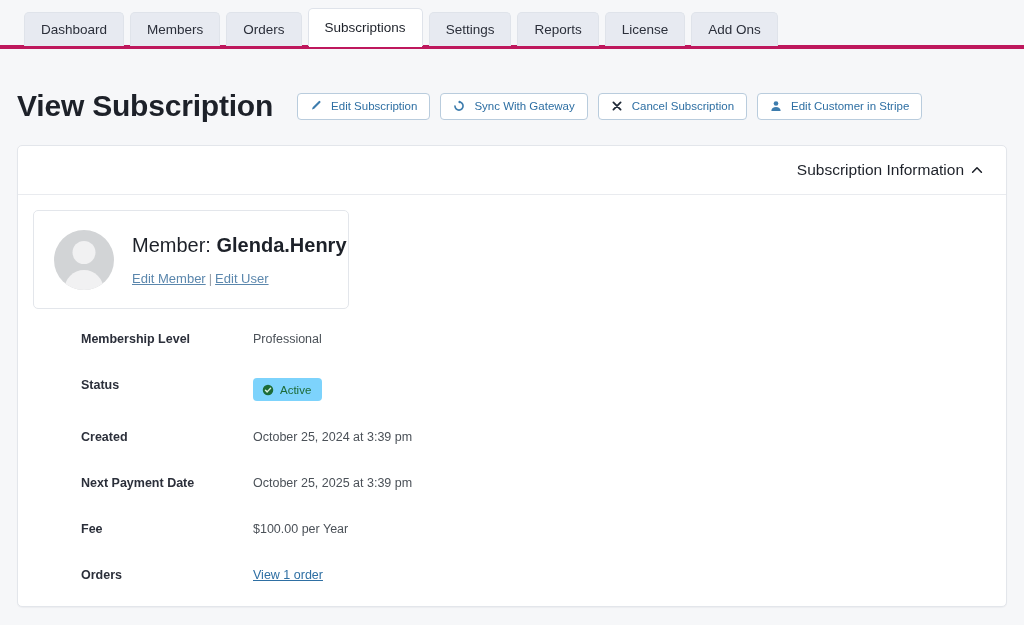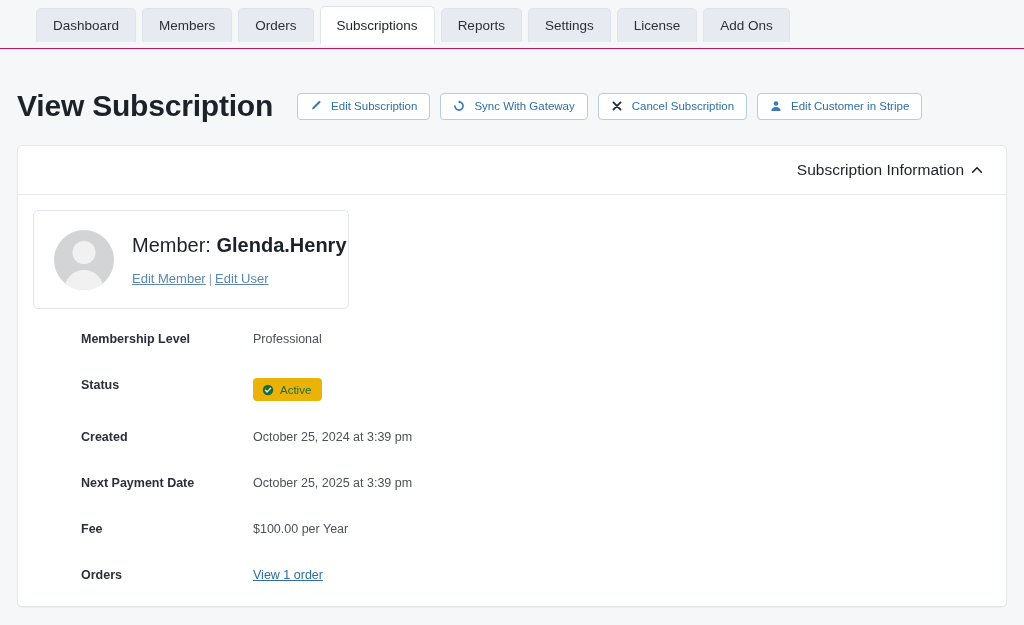--- a/index.html
+++ b/index.html
@@ -8,22 +8,22 @@
     width: 1024px; height: 625px;
     background: #f6f7f9;
     font-family: "Liberation Sans", sans-serif;
     -webkit-font-smoothing: antialiased;
   }
   .page { position: relative; width: 1024px; height: 625px; overflow: hidden; background: #f6f7f9; }
 
   
   .tabbar {
     position: absolute; left: 0; top: 0; width: 1024px; height: 49px;
-    display: flex; align-items: center; padding-left: 36px;
-    border-bottom: 1px solid #be185d;
+    display: flex; align-items: flex-end; padding-left: 24px;
+    border-bottom: 4px solid #be185d;
     background: #f6f7f9;
   }
   .tab {
     height: 34px; padding: 0 16px;
     display: flex; align-items: center; justify-content: center;
     font-size: 13.5px; color: #2b2f3a;
     background: #e7eaf1;
     border: 1px solid #dfe3ea;
     border-bottom: none;
     border-radius: 5px 5px 0 0;
@@ -122,22 +122,22 @@
 </head>
 <body>
 
 <div class="page">
 
   <div class="tabbar" id="tabbar">
       <div class="tab">Dashboard</div>
       <div class="tab">Members</div>
       <div class="tab">Orders</div>
       <div class="tab active">Subscriptions</div>
+      <div class="tab">Settings</div>
       <div class="tab">Reports</div>
-      <div class="tab">Settings</div>
       <div class="tab">License</div>
       <div class="tab">Add Ons</div>
     </div>
 
   <div class="header">
     <div class="page-title">View Subscription</div>
     <div class="btnrow" id="btnrow">
         <div class="btn">
           <span class="ico">
             <svg width="12" height="12" viewBox="0 0 16 16">
@@ -202,21 +202,21 @@
         </div>
       </div>
 
       <div class="rows" id="rows">
           <div class="row">
             <div class="lbl">Membership Level</div>
             <div class="val">Professional</div>
           </div>
           <div class="row tall">
             <div class="lbl">Status</div>
-            <div class="val"><span class="badge" style="background: #eab308; color: rgb(29, 107, 55);">
+            <div class="val"><span class="badge" style="background: #7dd3fc; color: rgb(29, 107, 55);">
                 <span>
                   <svg width="12" height="12" viewBox="0 0 16 16">
                     <circle cx="8" cy="8" r="7" fill="#1d6b37"></circle>
                     <path d="M4.6 8.2 L6.9 10.5 L11.4 5.6" fill="none" stroke="#d8f0de" stroke-width="1.9" stroke-linecap="round" stroke-linejoin="round"></path>
                   </svg>
                 </span>
                 <span>Active</span>
               </span></div>
           </div>
           <div class="row">

